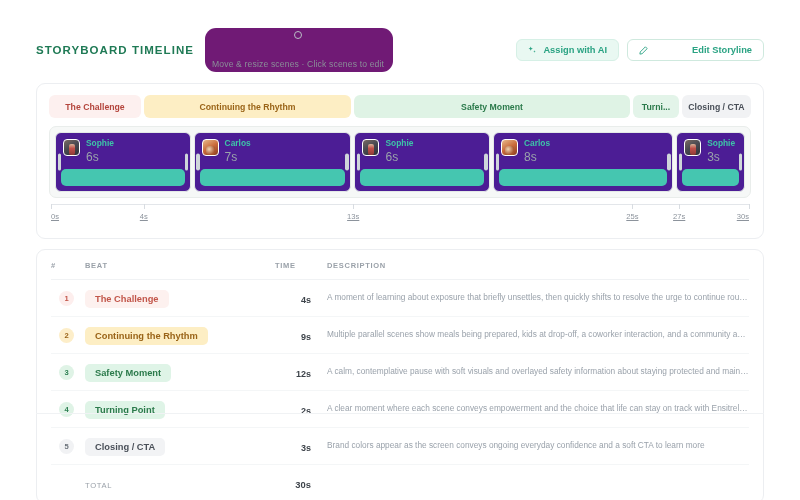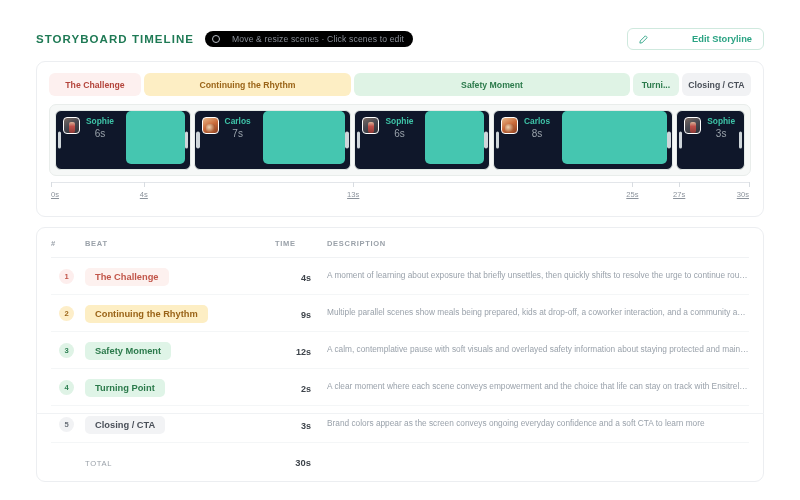--- a/index.html
+++ b/index.html
@@ -11,23 +11,24 @@
   }
   .page { width: 800px; height: 424px; position: relative; padding: 0 36px; }
 
   
   .sec-head { display: flex; align-items: center; gap: 11px; }
   .sec-title {
     font-size: 11.5px; font-weight: 700; letter-spacing: 1.05px;
     color: #1f7a55; text-transform: uppercase; white-space: nowrap;
   }
   .hint-pill {
-    display: inline-flex; align-items: center; gap: 12px;
-    background: #000000; border-radius: 11px;
+    display: inline-flex; align-items: center; gap: 20px;
+    background: #701a75; border-radius: 11px;
     padding: 3px 9px 3px 7px;
+    flex-direction: column;
   }
   .hint-pill .txt { font-size: 8.6px; color: #8a8f98; letter-spacing: .15px; white-space: nowrap; }
   .info-ic { width: 8px; height: 8px; border: 1px solid #b9bec6; border-radius: 50%; flex: none; }
   .spacer { flex: 1; }
 
   
   .hdr-btns { display: flex; align-items: center; gap: 8px; }
   .btn {
     display: inline-flex; align-items: center; gap: 6px;
     height: 22px; padding: 0 11px; border-radius: 6px;
@@ -57,22 +58,22 @@
   .bc-grey   { background: #f1f2f4; color: #4a5059; }
 
   
   .scene-track {
     margin-top: 8px; position: relative; display: flex; gap: 3px;
     background: #f6f8f7; border: 1px solid #e9edeb; border-radius: 7px;
     padding: 5px; height: 72px;
   }
   .scene {
     position: relative; border-radius: 6px; overflow: hidden;
-    background: #0f172a; border: 1px solid #e4eae7; cursor: pointer;
-    display: flex; flex-direction: row;
+    background: #4c1d95; border: 1px solid #e4eae7; cursor: pointer;
+    display: flex; flex-direction: column;
   }
   .scene-top { display: flex; align-items: flex-start; gap: 6px; padding: 6px 7px 0 7px; height: 36px; }
   .avatar {
     width: 17px; height: 17px; border-radius: 4px; flex: none;
     border: 1.5px solid #ffffff; overflow: hidden; position: relative;
     box-shadow: 0 0 0 .5px rgba(0,0,0,.12);
   }
   .av-sophie { background: linear-gradient(150deg,#7a6a62 0%,#4a4a52 45%,#2f3238 100%); }
   .av-sophie::after {
     content:""; position:absolute; left:5px; top:4px; width:6px; height:11px;
@@ -80,21 +81,21 @@
     border-radius: 2px;
   }
   .av-carlos { background: linear-gradient(150deg,#e8b98a 0%,#c96a3a 50%,#8a3f22 100%); }
   .av-carlos::after {
     content:""; position:absolute; left:3px; top:6px; width:9px; height:9px;
     background: radial-gradient(circle at 35% 35%, #f0d3b0 0%, #a8552c 70%);
     border-radius: 3px;
   }
   .scene-meta { min-width: 0; }
   .scene-name { font-size: 8.4px; font-weight: 700; color: #3ec4a8; line-height: 1.1; white-space: nowrap; }
-  .scene-dur  { font-size: 10px; color: #9aa3ab; line-height: 1.5; text-align: center; }
+  .scene-dur  { font-size: 12px; color: #9aa3ab; line-height: 1.5; }
   .scene-bar {
     margin: 0 5px 5px 5px; flex: 1; border-radius: 5px;
     background: #45c6b0;
   }
   .grip {
     position: absolute; top: 50%; transform: translateY(-50%);
     width: 3.5px; height: 17px; border-radius: 2px; background: #cfd6da; cursor: ew-resize;
   }
   .grip-l { left: 1.5px; } .grip-r { right: 1.5px; }
 
@@ -160,20 +161,27 @@
 <div class="page">
 
   <div class="sec-head" style="padding-top:28px;">
     <span class="sec-title">STORYBOARD TIMELINE</span>
     <span class="hint-pill">
       <span class="info-ic"></span>
       <span class="txt">Move &amp; resize scenes · Click scenes to edit</span>
     </span>
     <span class="spacer"></span>
     <span class="hdr-btns">
+      <span class="btn btn-ai">
+        <svg width="9" height="9" viewBox="0 0 10 10">
+          <path d="M3 0.6 L3.7 2.3 L5.4 3 L3.7 3.7 L3 5.4 L2.3 3.7 L0.6 3 L2.3 2.3 Z" fill="#2aa383"></path>
+          <path d="M7.2 4.6 L7.6 5.7 L8.7 6.1 L7.6 6.5 L7.2 7.6 L6.8 6.5 L5.7 6.1 L6.8 5.7 Z" fill="#2aa383"></path>
+        </svg>
+        <span>Assign with AI</span>
+      </span>
       <span class="btn btn-edit">
         <svg width="9" height="9" viewBox="0 0 10 10">
           <path d="M7.1 0.9 L9.1 2.9 L3.4 8.6 L1 9 L1.4 6.6 Z" fill="none" stroke="#2aa383" stroke-width="1" stroke-linejoin="round"></path>
         </svg>
         <span>Edit Storyline</span>
       </span>
     </span>
   </div>
 
   <div class="card tl-card">

